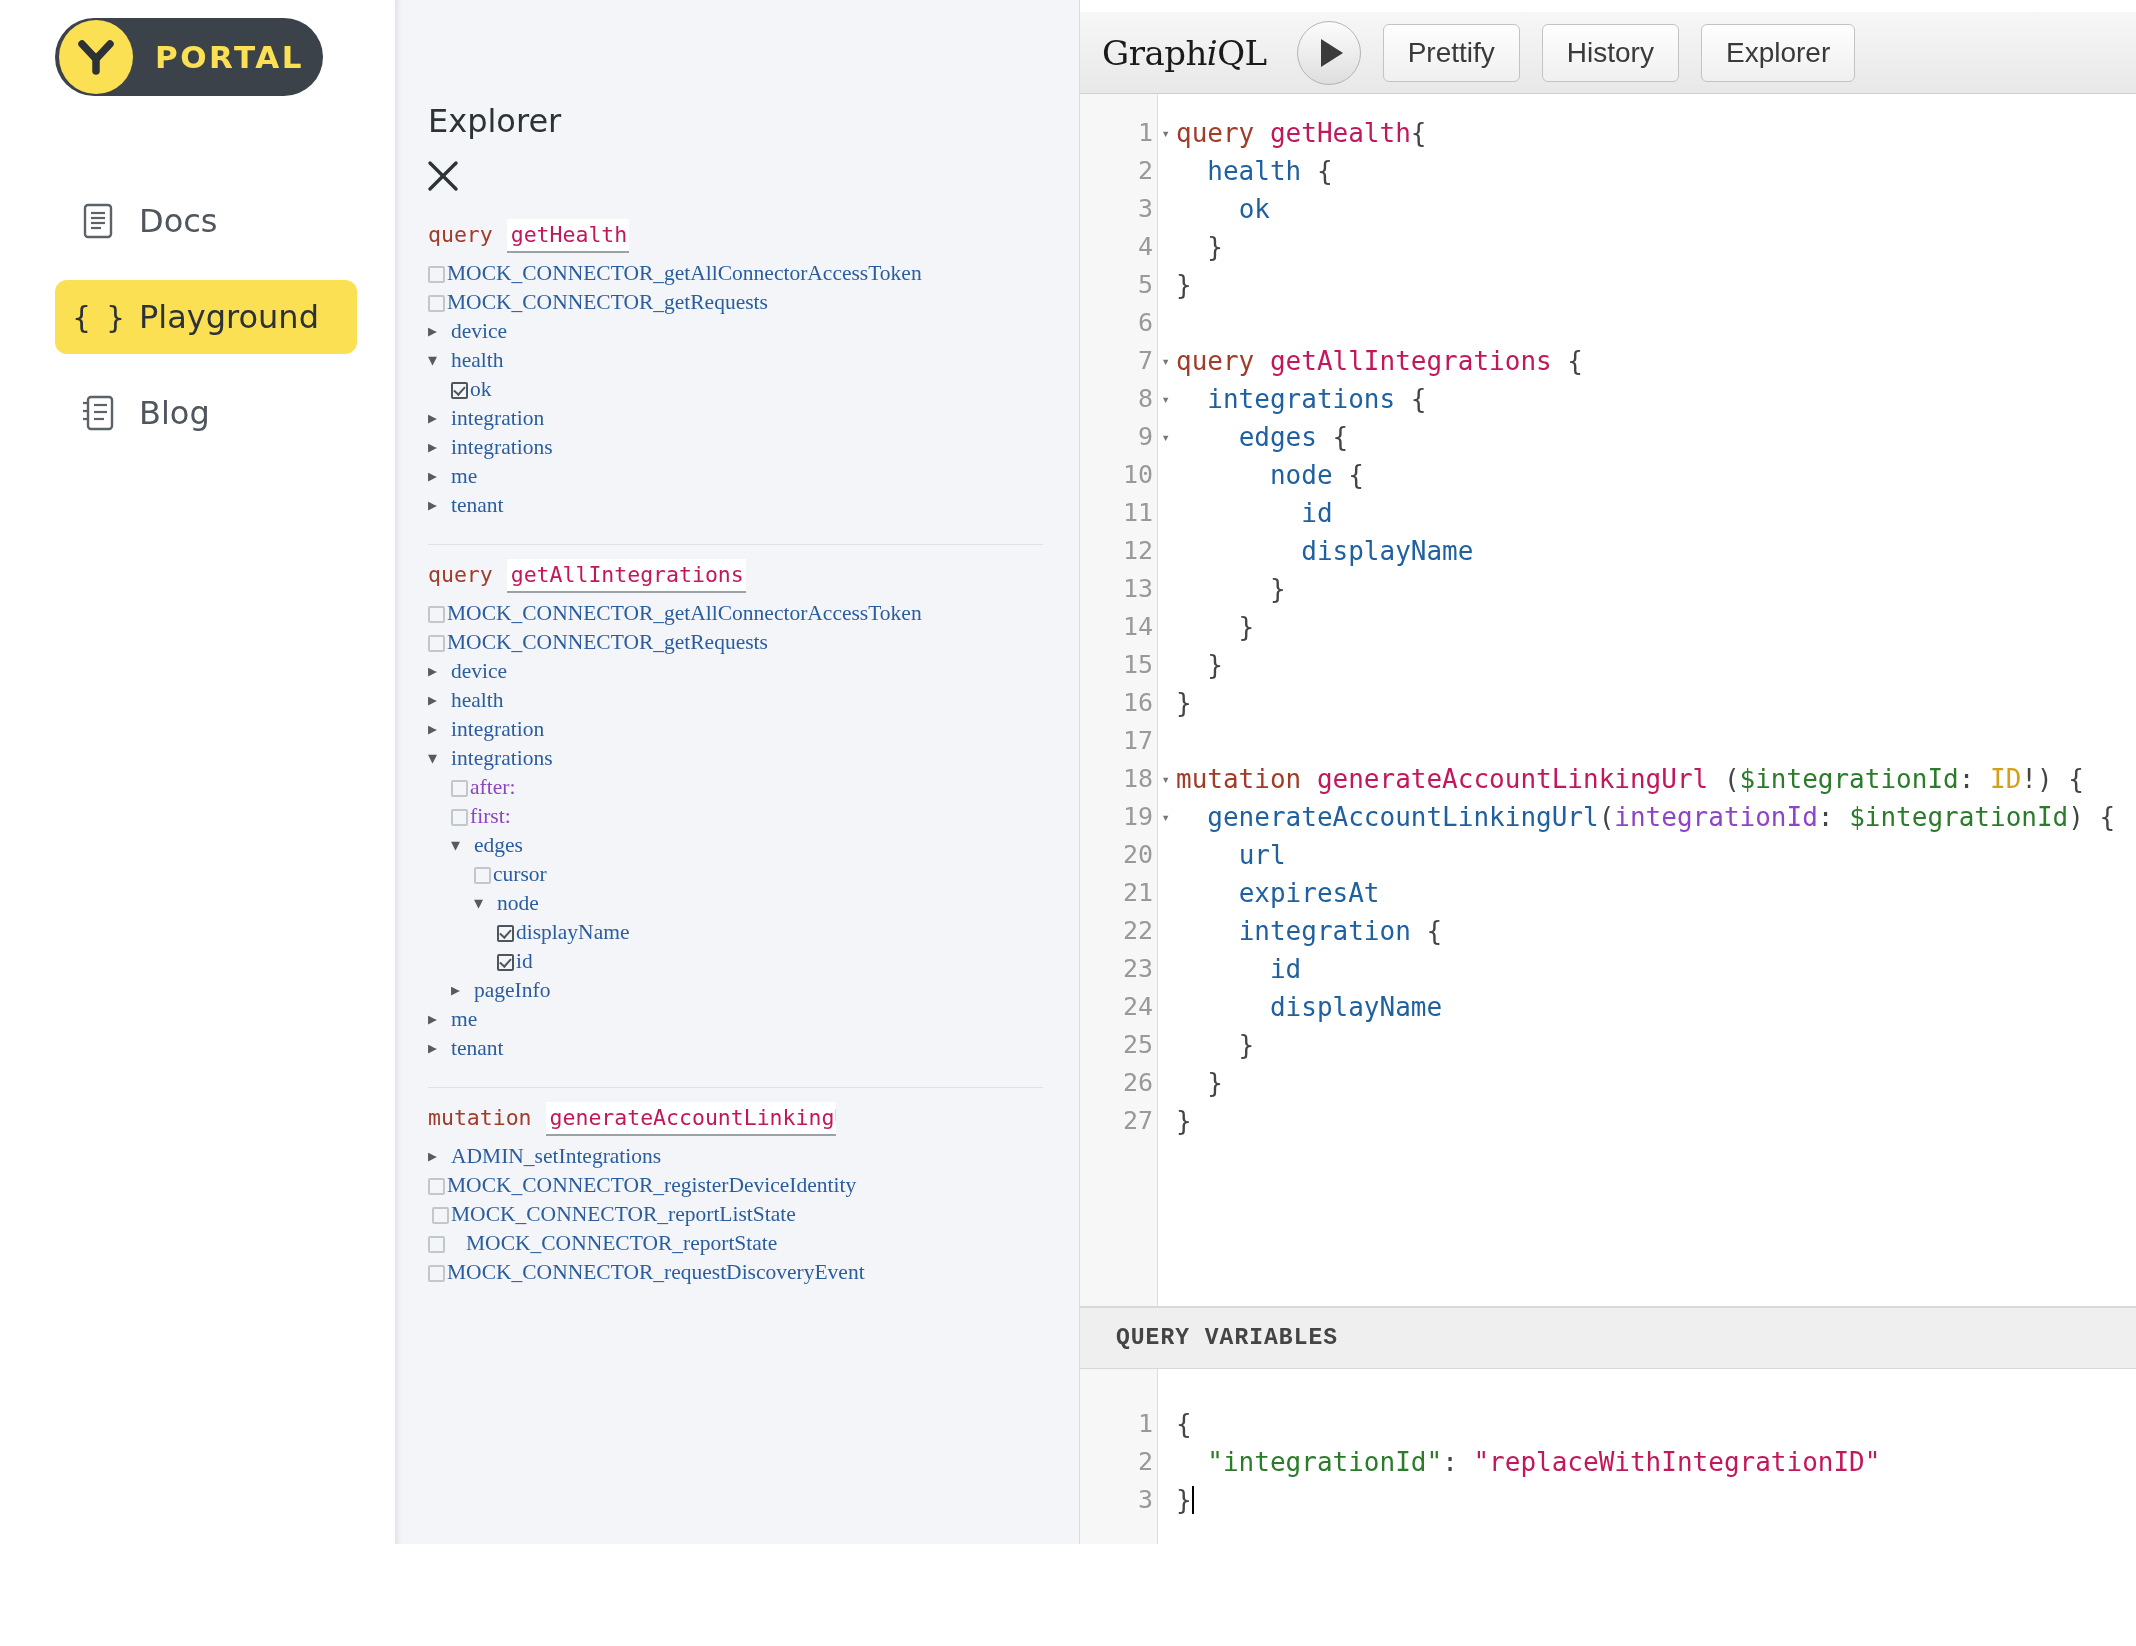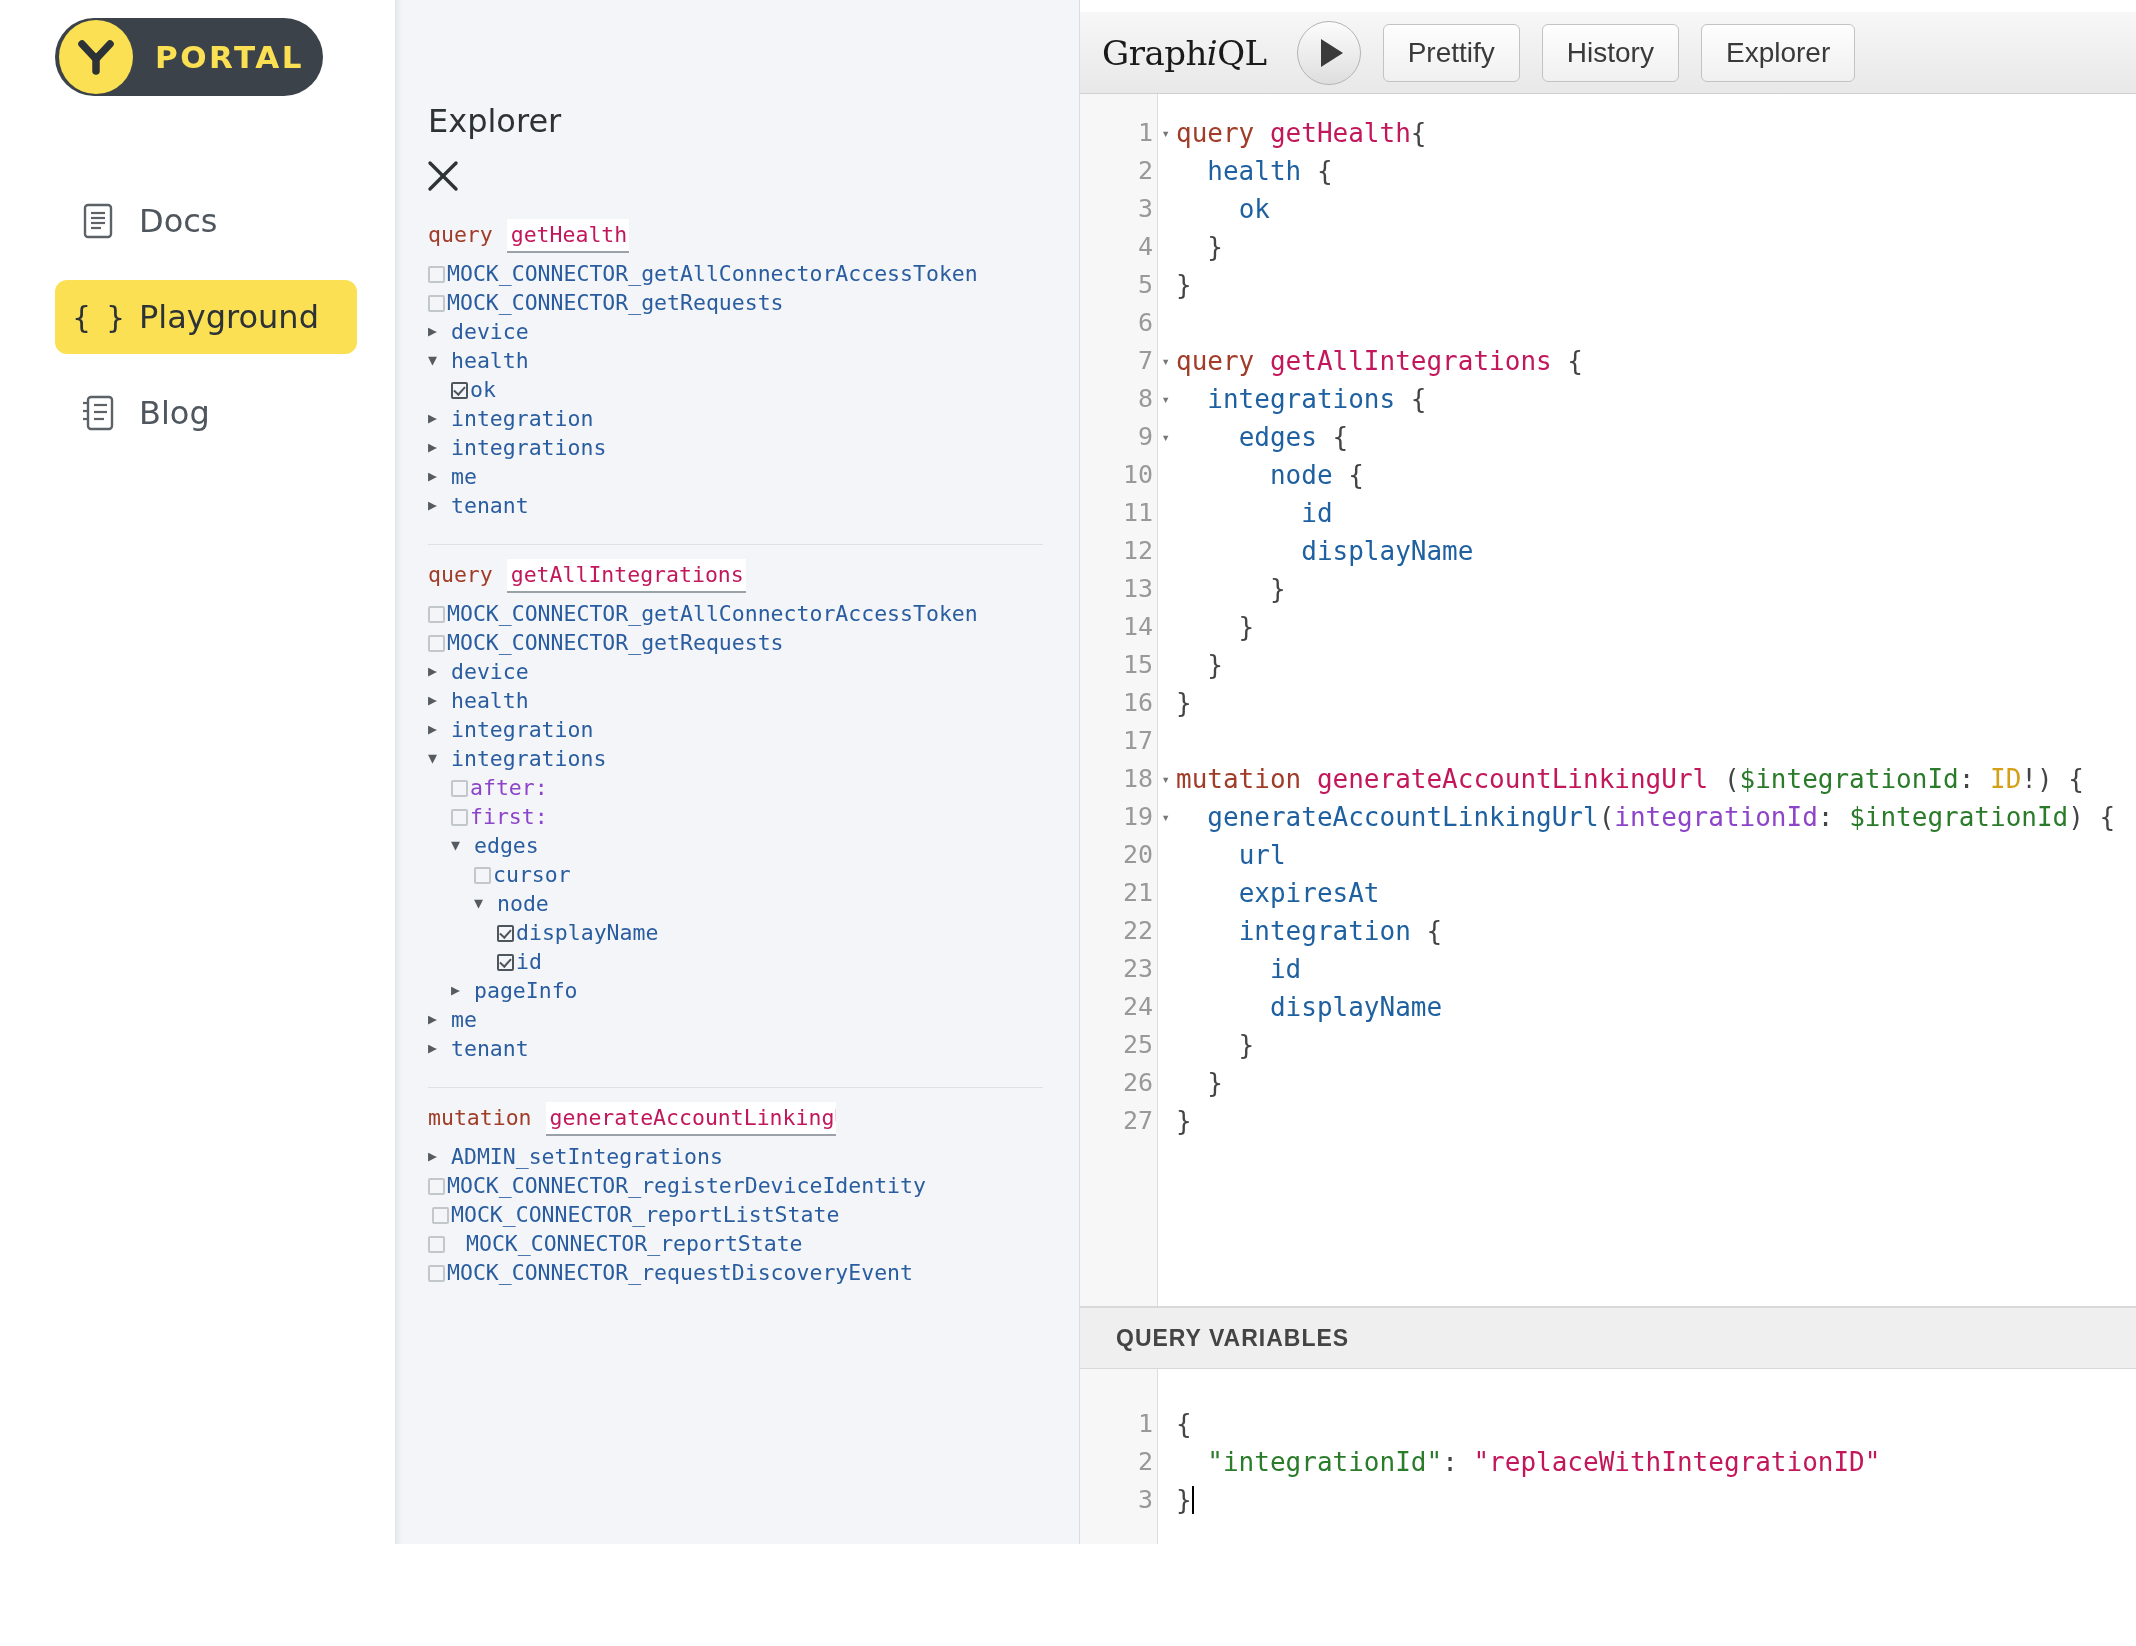--- a/index.html
+++ b/index.html
@@ -172,21 +172,21 @@
   }
   .cb.checked::after {
     content: "";
     position: absolute;
     left: 3px; top: 0px;
     width: 5px; height: 9px;
     border: solid #4e565d;
     border-width: 0 2px 2px 0;
     transform: rotate(42deg);
   }
-  .lbl { color: #2a5d9f; }
+  .lbl { color: #2a5d9f; font-family: Liberation Serif, serif; }
   .lbl.arg { color: #8e44c9; }
 
   
   .graphiql {
     flex: 1 1 auto;
     position: relative;
     background: #ffffff;
     display: flex;
     flex-direction: column;
     overflow: hidden;
@@ -294,21 +294,21 @@
 
   .vars-header {
     height: 62px;
     flex: 0 0 62px;
     background: #efefef;
     border-top: 1px solid #d8d8d8;
     border-bottom: 1px solid #d8d8d8;
     display: flex;
     align-items: center;
     padding-left: 36px;
-    font-family: Liberation Sans, sans-serif;
+    font-family: Liberation Mono, monospace;
     font-weight: bold;
     font-size: 23px;
     letter-spacing: 1px;
     color: #444;
   }
   .vars-body {
     flex: 0 0 175px;
     display: flex;
     background: #ffffff;
     overflow: hidden;

